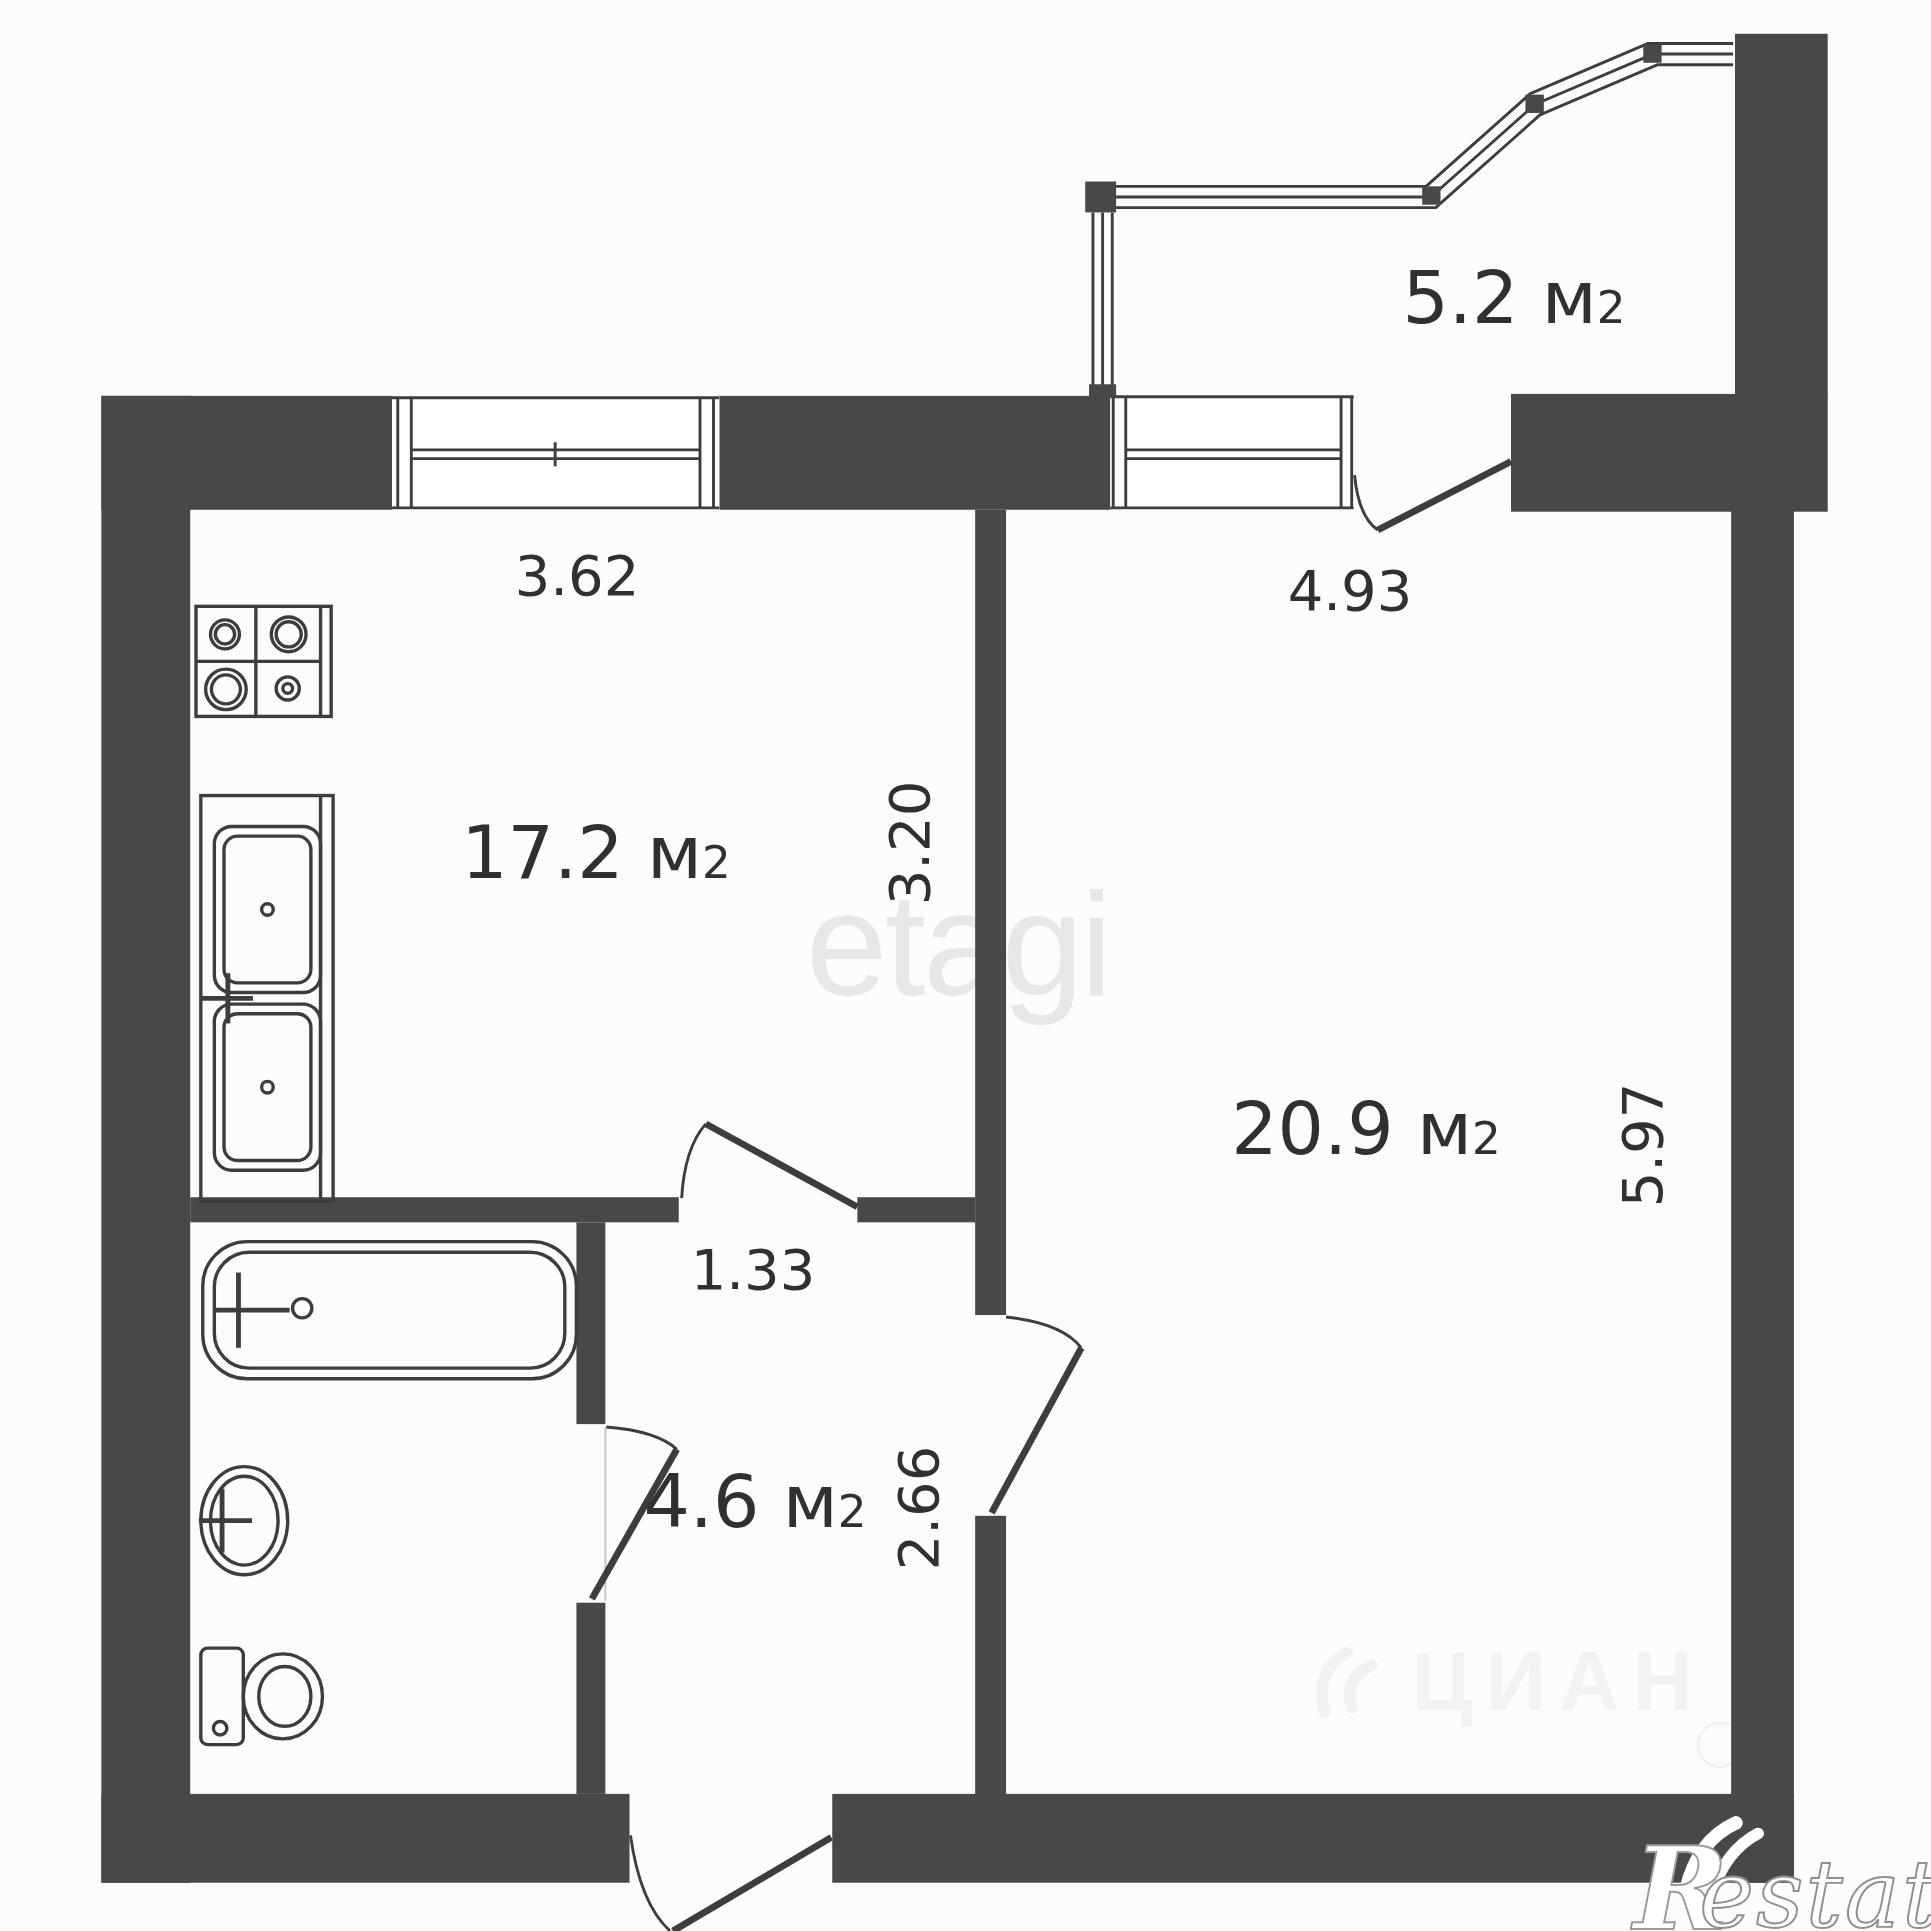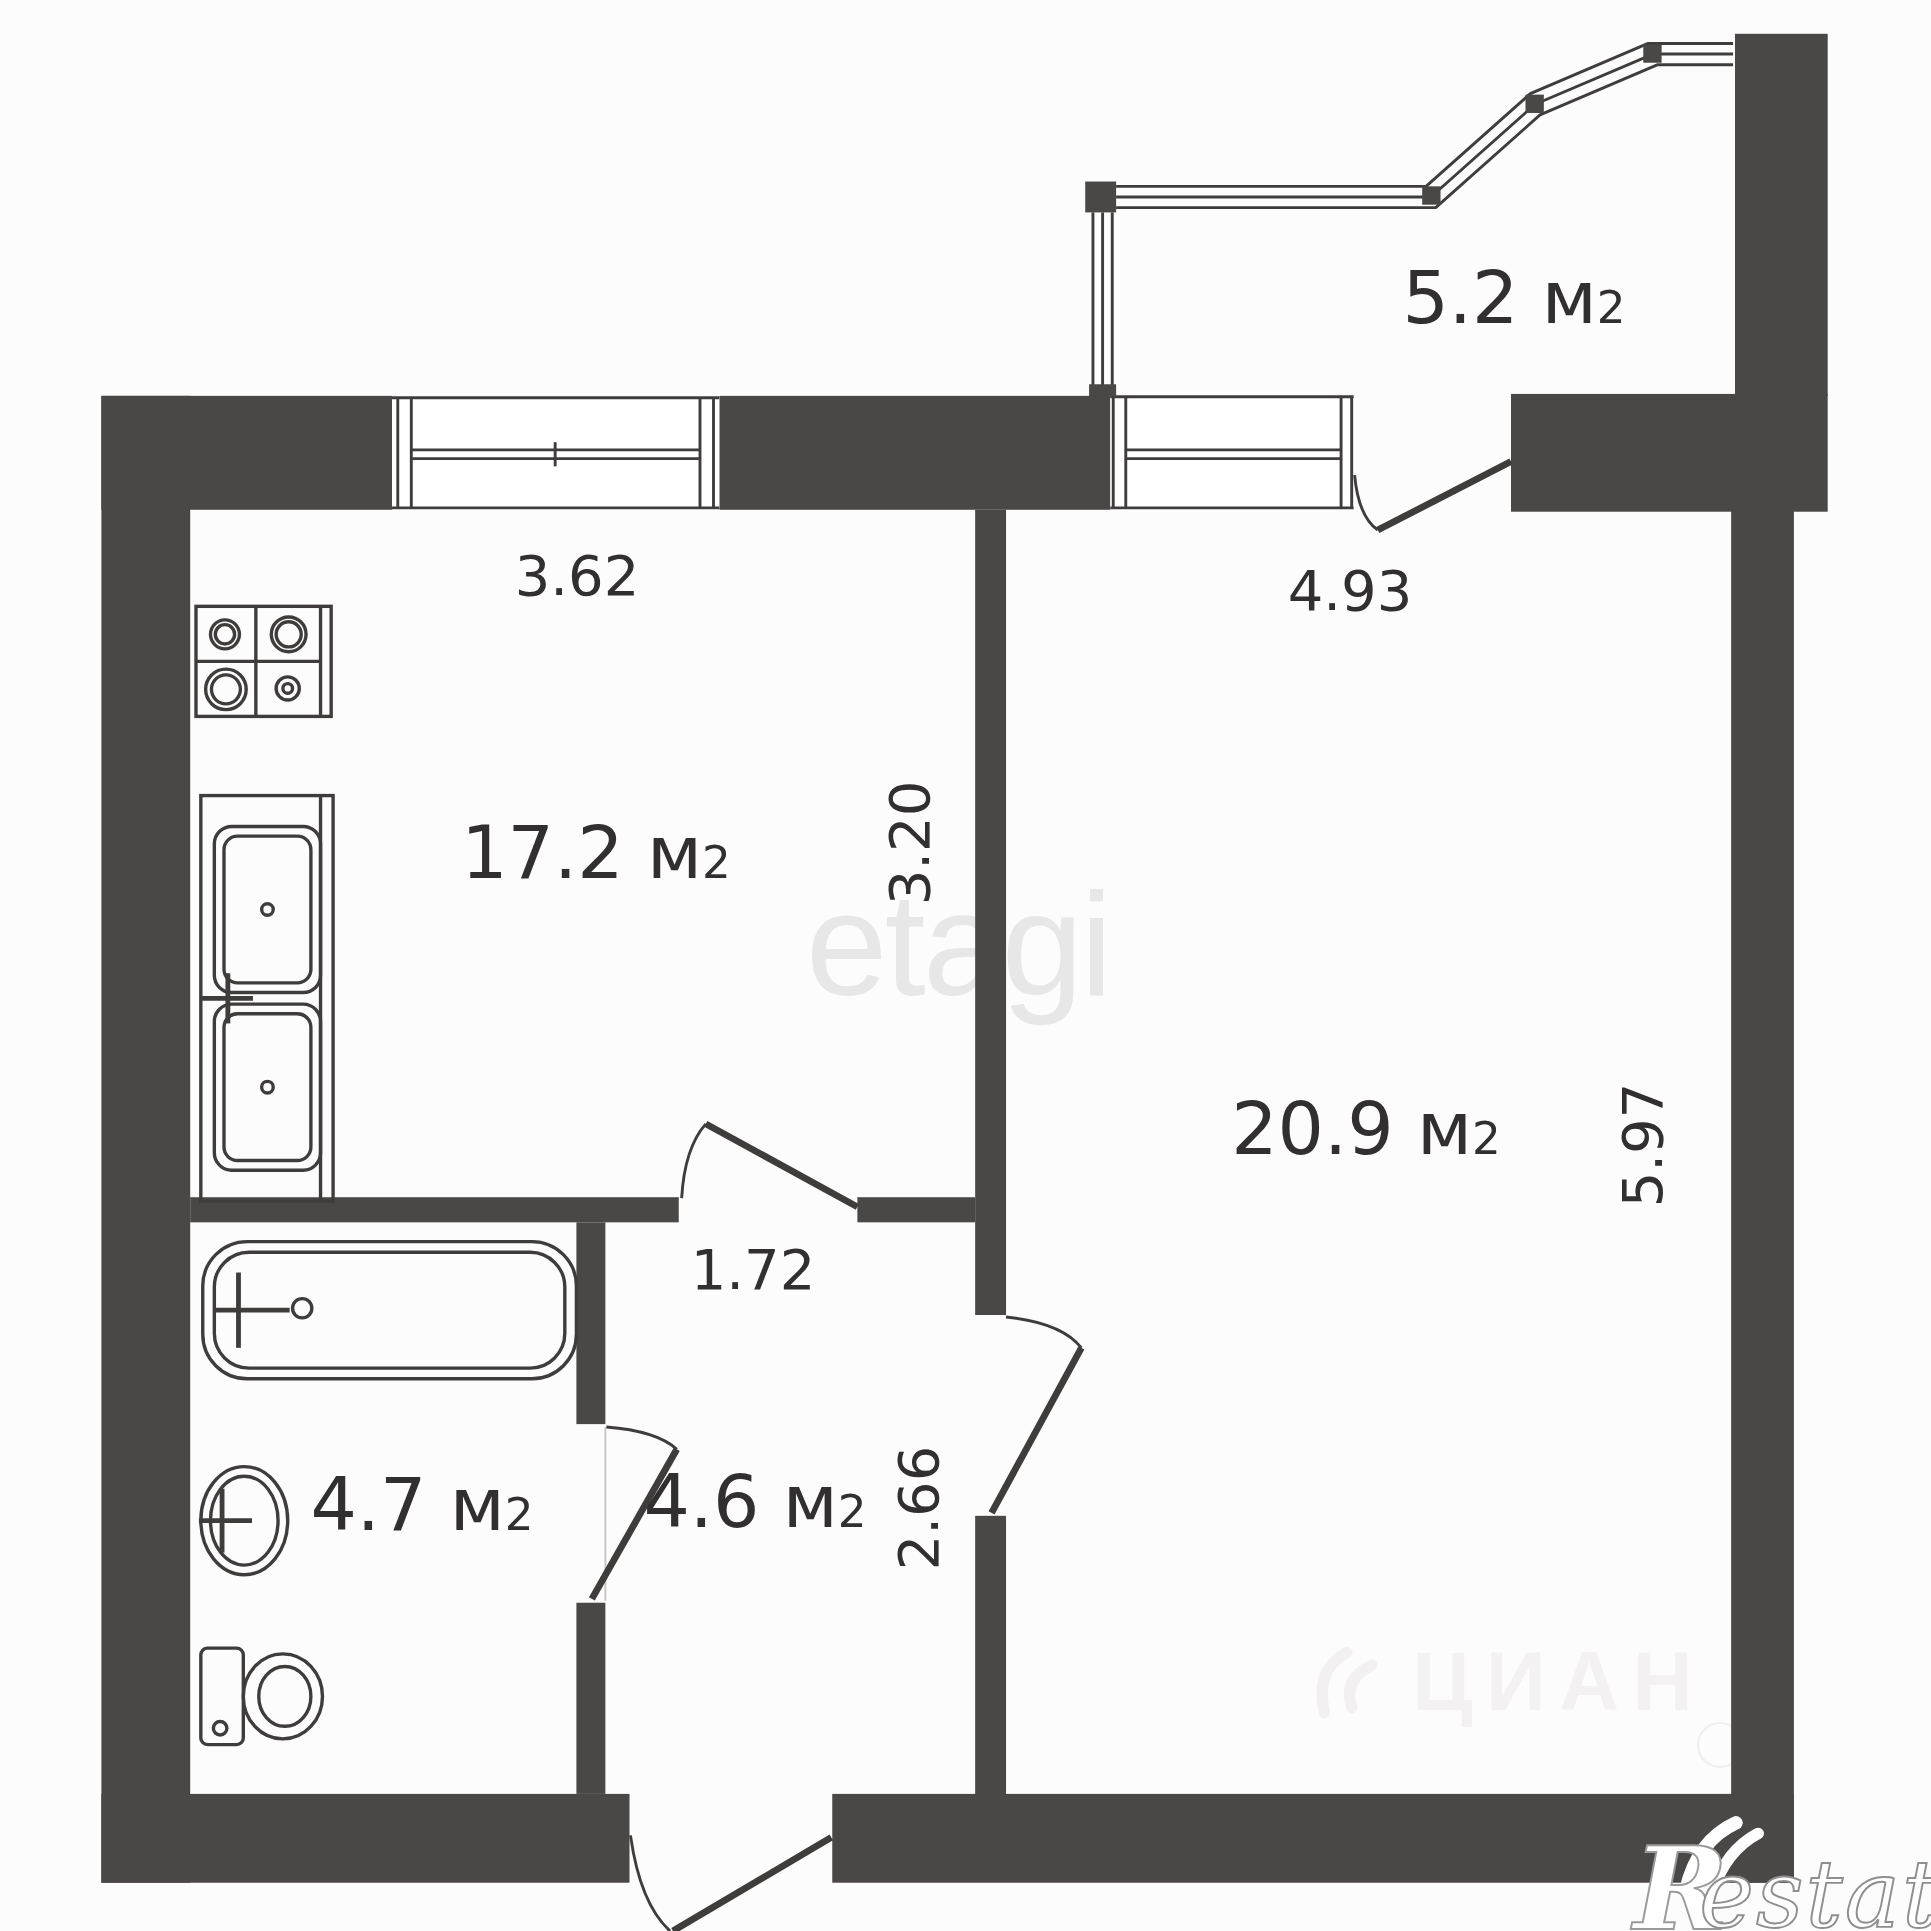--- a/index.html
+++ b/index.html
@@ -206,38 +206,34 @@
   </svg>
 
   <div class="lbl area" style="left:596px;top:852px">
     <span>17.2</span>
     <span class="u"> <span>м</span><sup>2</sup></span>
   </div>
   <div class="lbl area" style="left:1366px;top:1128px">
     <span>20.9</span>
     <span class="u"> <span>м</span><sup>2</sup></span>
   </div>
-  <div class="lbl area" style="left:422px;top:1504px">
-    <span>4.7</span>
-    <span class="u"> <span>м</span><sup>2</sup></span>
-  </div>
   <div class="lbl area" style="left:755px;top:1501px">
     <span>4.6</span>
     <span class="u"> <span>м</span><sup>2</sup></span>
   </div>
   <div class="lbl area" style="left:1514px;top:297px">
     <span>5.2</span>
     <span class="u"> <span>м</span><sup>2</sup></span>
   </div>
 
   <div class="lbl dim" style="left:577px;top:576px">3.62</div>
   <div class="lbl dim rot" style="left:910px;top:843px">3.20</div>
   <div class="lbl dim" style="left:1350px;top:591px">4.93</div>
   <div class="lbl dim rot" style="left:1643px;top:1145px">5.97</div>
-  <div class="lbl dim" style="left:753px;top:1270px">1.72</div>
+  <div class="lbl dim" style="left:753px;top:1270px">1.33</div>
   <div class="lbl dim rot" style="left:919px;top:1508px">2.66</div>
 
   <svg class="logo" width="1931" height="1931" viewBox="0 0 2000 2000">
     <g>
       <path d="M 1746,1958 Q 1758,1906 1798,1888" stroke="#ffffff" stroke-width="14" fill="none" stroke-linecap="round"></path>
       <path d="M 1773,1961 Q 1787,1917 1821,1899" stroke="#ffffff" stroke-width="12" fill="none" stroke-linecap="round"></path>
     </g>
     <text x="1692" y="1998" font-family="'DejaVu Serif',serif" font-style="italic" font-weight="bold" font-size="118" fill="#ffffff" stroke="#9a9a9a" stroke-width="2">R</text>
     <text x="1760" y="1996" font-family="'DejaVu Serif',serif" font-style="italic" font-size="96" fill="#ffffff" stroke="#8f8f8f" stroke-width="2" letter-spacing="2">estate</text>
   </svg>

